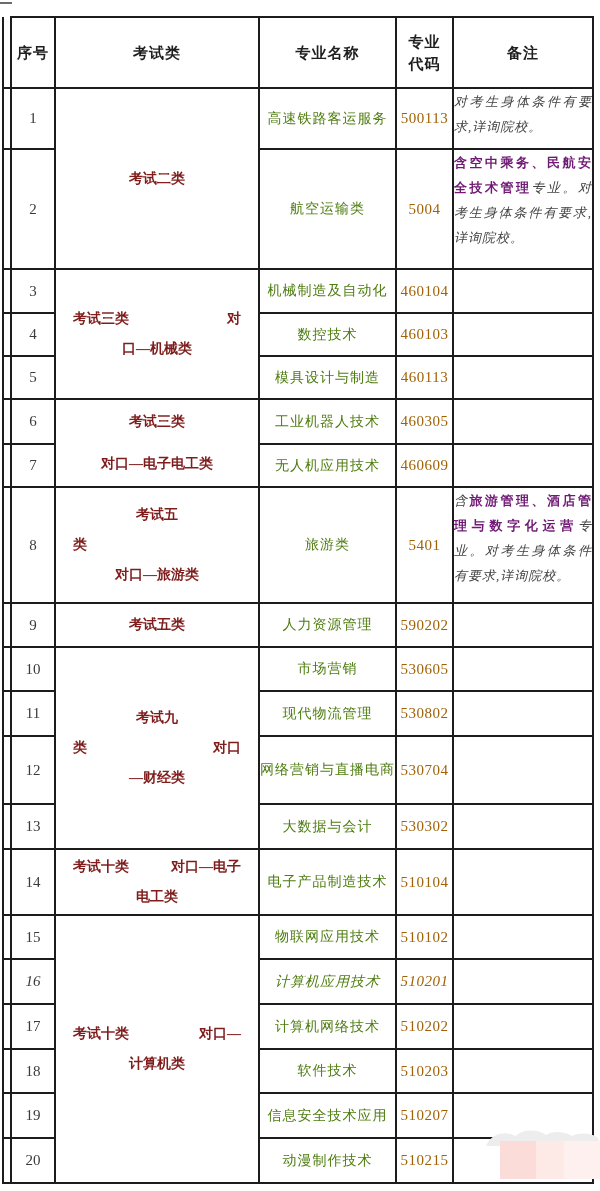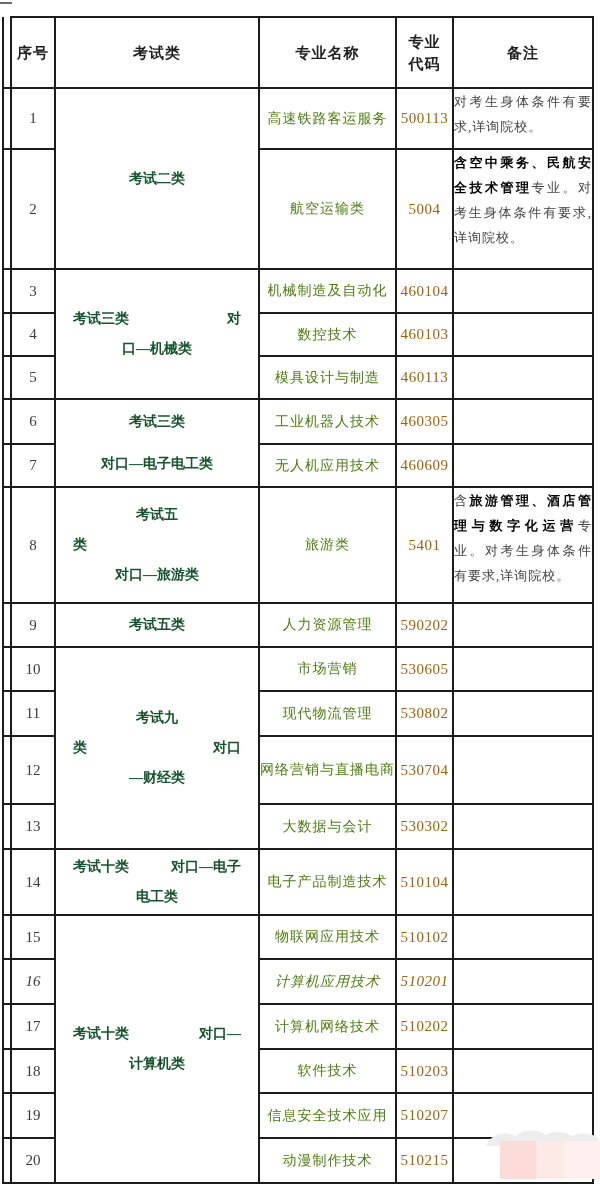--- a/index.html
+++ b/index.html
@@ -41,41 +41,41 @@
     font-size:15px;font-weight:bold;letter-spacing:1px;
     text-align:center;vertical-align:middle;
     white-space:pre-line;line-height:22px;color:#1f1f1f;
   }
   td.no{
     text-align:center;vertical-align:middle;
     font-size:15px;color:#3a3a3a;
   }
   td.cat{
     text-align:center;vertical-align:middle;
-    font-weight:bold;font-size:14px;color:#14532d;
+    font-weight:bold;font-size:14px;color:#7f1d1d;
     white-space:pre-wrap;line-height:30px;
     word-break:keep-all;
   }
   td.cat.tall{line-height:42px;}
   td.major{
     text-align:center;vertical-align:middle;
     font-size:14px;letter-spacing:1px;line-height:22px;color:#4d7c0f;
     padding:0 2px;
   }
   td.code{
     text-align:center;vertical-align:middle;
     font-size:15px;color:#a16207;letter-spacing:0.5px;
   }
   td.note{
     vertical-align:top;text-align:justify;
     font-size:13px;line-height:25px;letter-spacing:1px;
     padding:2px 3px 0 3px;color:#444;
   }
-  td.note .nb{font-weight:bold;color:#000000;}
-  td.note .np,td.note .nr{font-weight:normal;}
+  td.note .nb{font-weight:bold;color:#701a75;}
+  td.note .np,td.note .nr{font-weight:normal;font-style:italic;}
 
   
   .wm{position:absolute;left:486px;top:1128px;width:114px;height:52px;z-index:5;}
   .wm-cloud{position:absolute;left:0;top:0;width:114px;height:18px;}
   .wm-pink{
     position:absolute;left:14px;top:13px;width:100px;height:38px;
     background:linear-gradient(90deg,#fbdcd8 0%,#fbdcd8 36%,#fde9e6 36%,#fde9e6 64%,#fdf0ee 64%,#fdf0ee 100%);
   }
 </style>
 </head>

